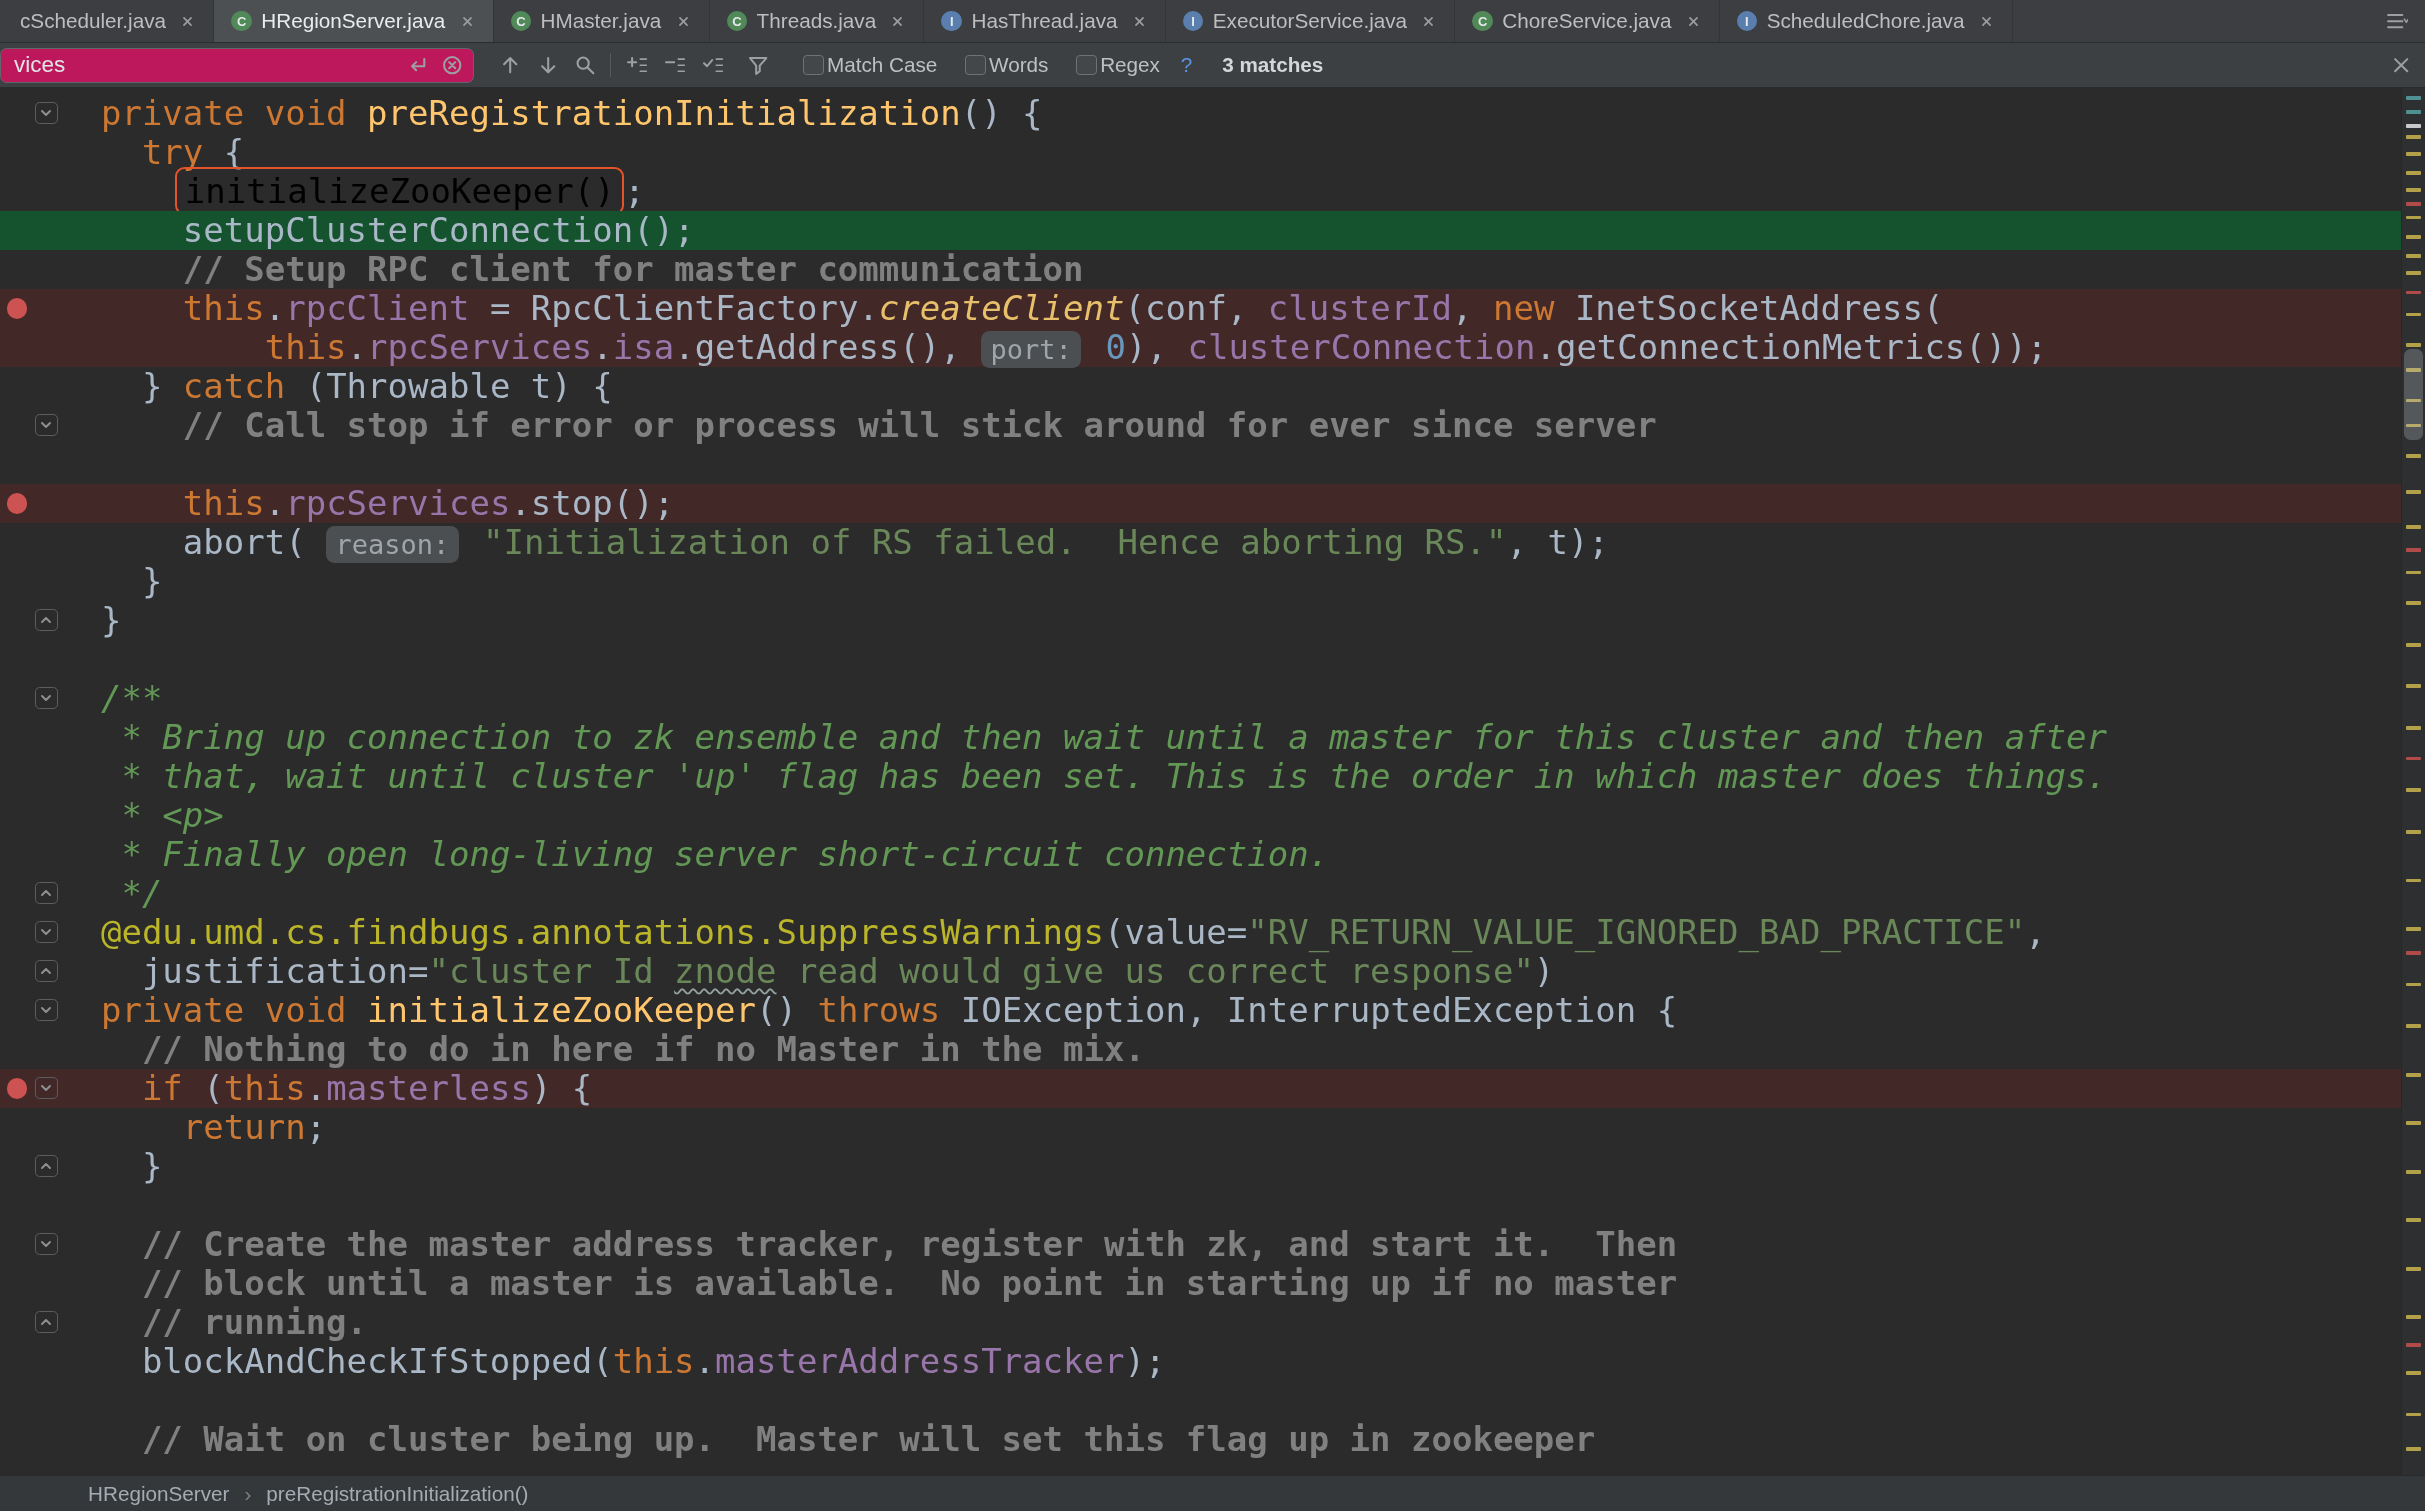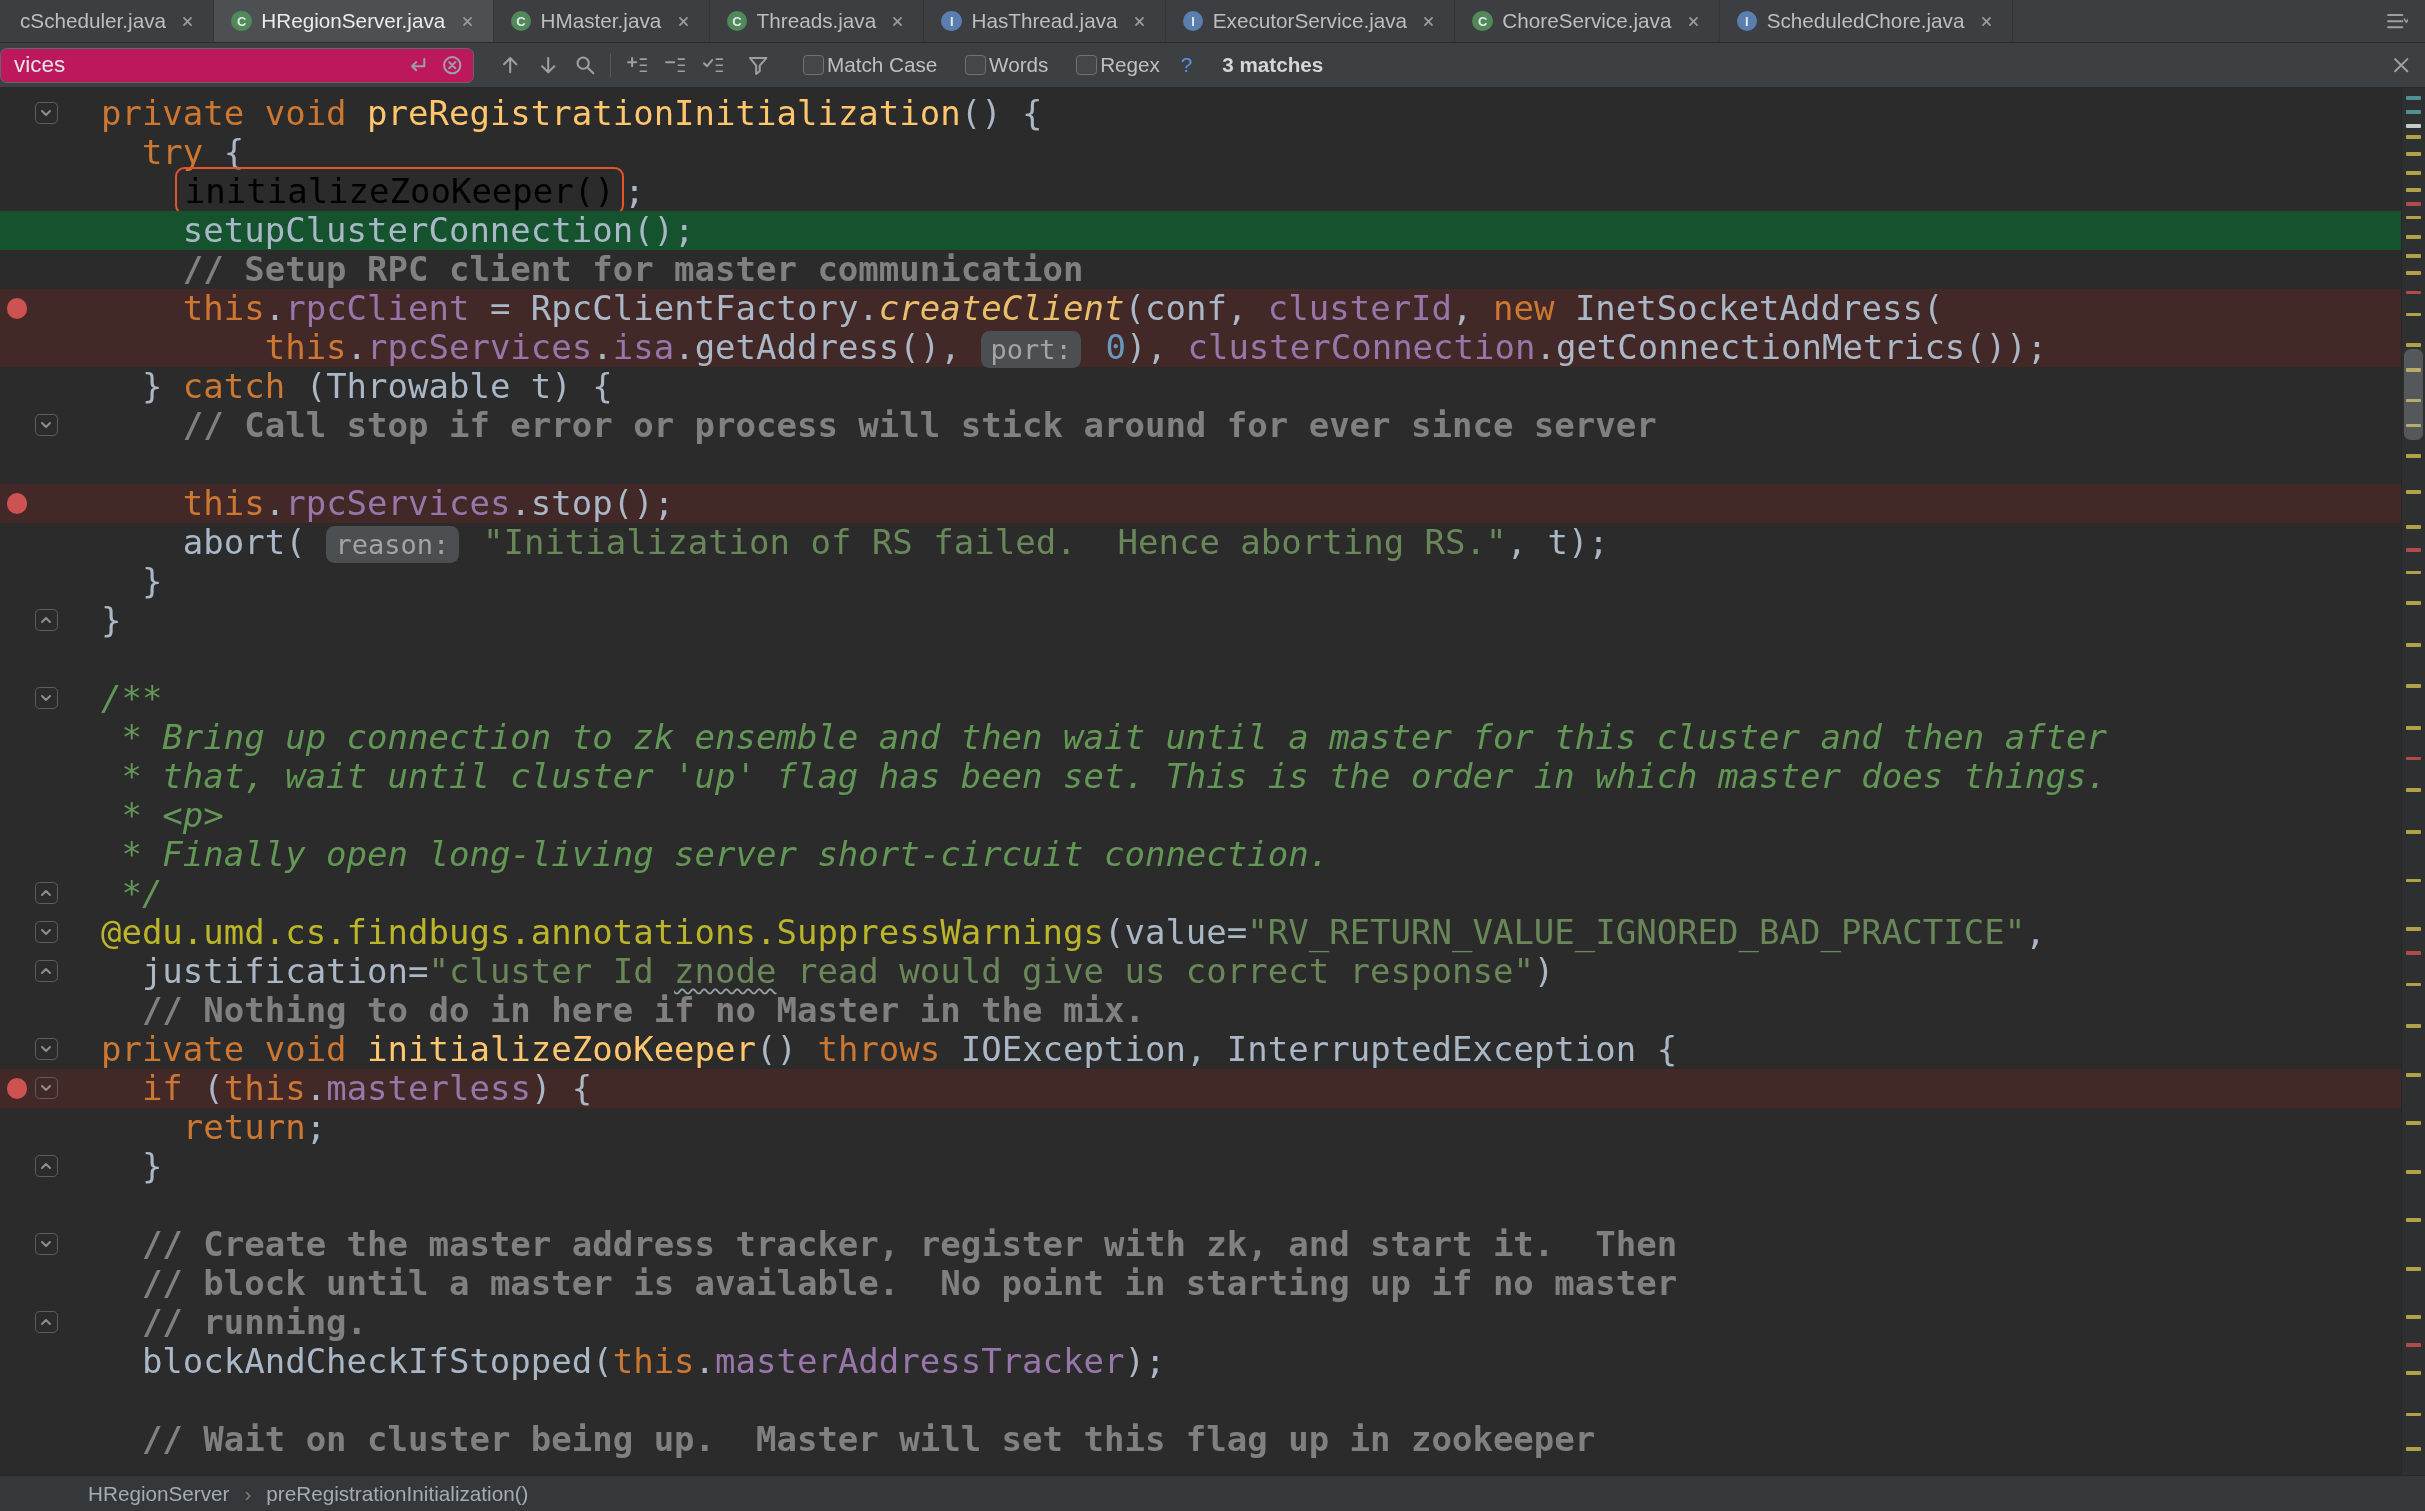--- a/index.html
+++ b/index.html
@@ -350,29 +350,29 @@
       </div>
       <div class="line">
         <span class="fold">
           <svg width="14" height="14" viewBox="0 0 14 14" fill="none" stroke="#8c9092" stroke-width="2" stroke-linecap="round" stroke-linejoin="round">
             <path d="M3 9l4-4 4 4"></path>
           </svg>
         </span>
         <span class="txt"><span class="c-d c-d-base">    justification=</span><span class="c-s c-d-base">"cluster Id </span><span class="c-su c-d-base">znode</span><span class="c-s c-d-base"> read would give us correct response"</span><span class="c-d c-d-base">)</span></span>
       </div>
       <div class="line">
+        <span class="fold">
+          <svg width="14" height="14" viewBox="0 0 14 14" fill="none" stroke="#8c9092" stroke-width="2" stroke-linecap="round" stroke-linejoin="round">
+            <path d="M3 5l4 4 4-4"></path>
+          </svg>
+        </span>
+        <span class="txt"><span class="c-d c-d-base">  </span><span class="c-k c-d-base">private void</span><span class="c-d c-d-base"> </span><span class="c-f c-d-base">initializeZooKeeper</span><span class="c-d c-d-base">() </span><span class="c-k c-d-base">throws</span><span class="c-d c-d-base"> IOException, InterruptedException {</span></span>
+      </div>
+      <div class="line">
         <span class="txt"><span class="c-d c-d-base">    </span><span class="c-c c-d-base">// Nothing to do in here if no Master in the mix.</span></span>
-      </div>
-      <div class="line">
-        <span class="fold">
-          <svg width="14" height="14" viewBox="0 0 14 14" fill="none" stroke="#8c9092" stroke-width="2" stroke-linecap="round" stroke-linejoin="round">
-            <path d="M3 5l4 4 4-4"></path>
-          </svg>
-        </span>
-        <span class="txt"><span class="c-d c-d-base">  </span><span class="c-k c-d-base">private void</span><span class="c-d c-d-base"> </span><span class="c-f c-d-base">initializeZooKeeper</span><span class="c-d c-d-base">() </span><span class="c-k c-d-base">throws</span><span class="c-d c-d-base"> IOException, InterruptedException {</span></span>
       </div>
       <div class="line bg-break">
         <span class="bp"></span>
         <span class="fold">
           <svg width="14" height="14" viewBox="0 0 14 14" fill="none" stroke="#8c9092" stroke-width="2" stroke-linecap="round" stroke-linejoin="round">
             <path d="M3 5l4 4 4-4"></path>
           </svg>
         </span>
         <span class="txt"><span class="c-d c-d-base">    </span><span class="c-k c-d-base">if</span><span class="c-d c-d-base"> (</span><span class="c-k c-d-base">this</span><span class="c-d c-d-base">.</span><span class="c-p c-d-base">masterless</span><span class="c-d c-d-base">) {</span></span>
       </div>

